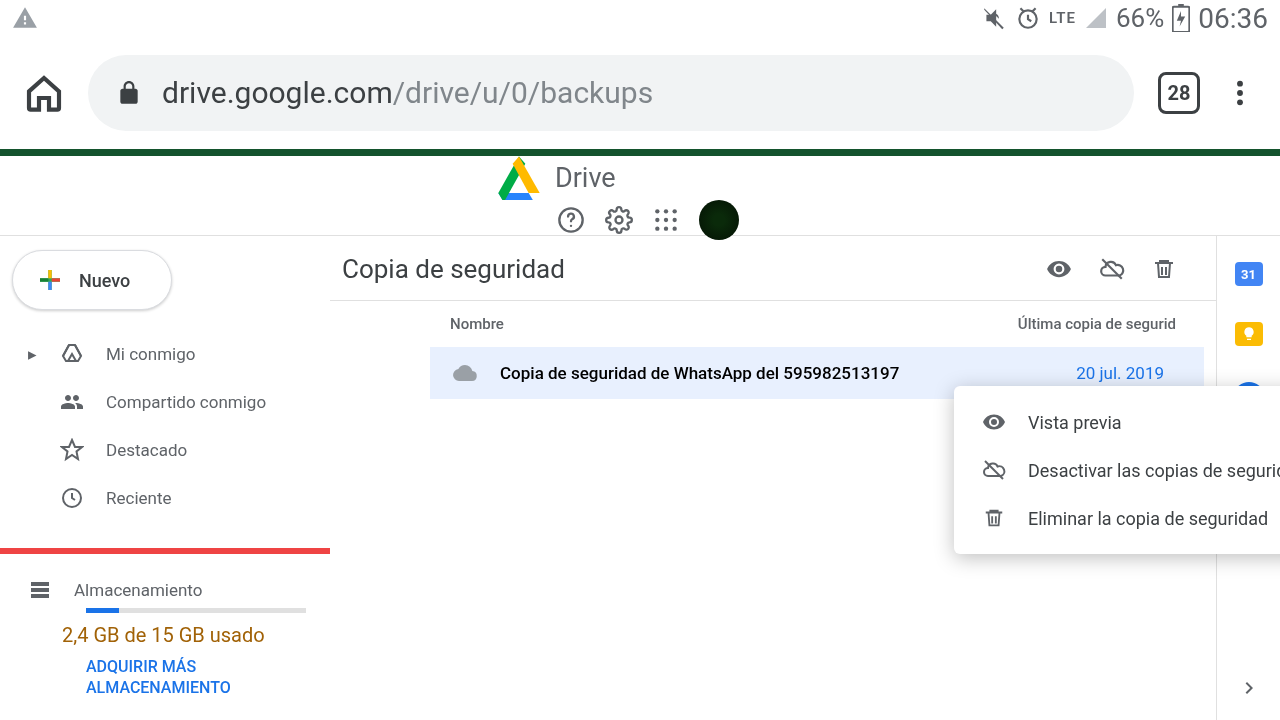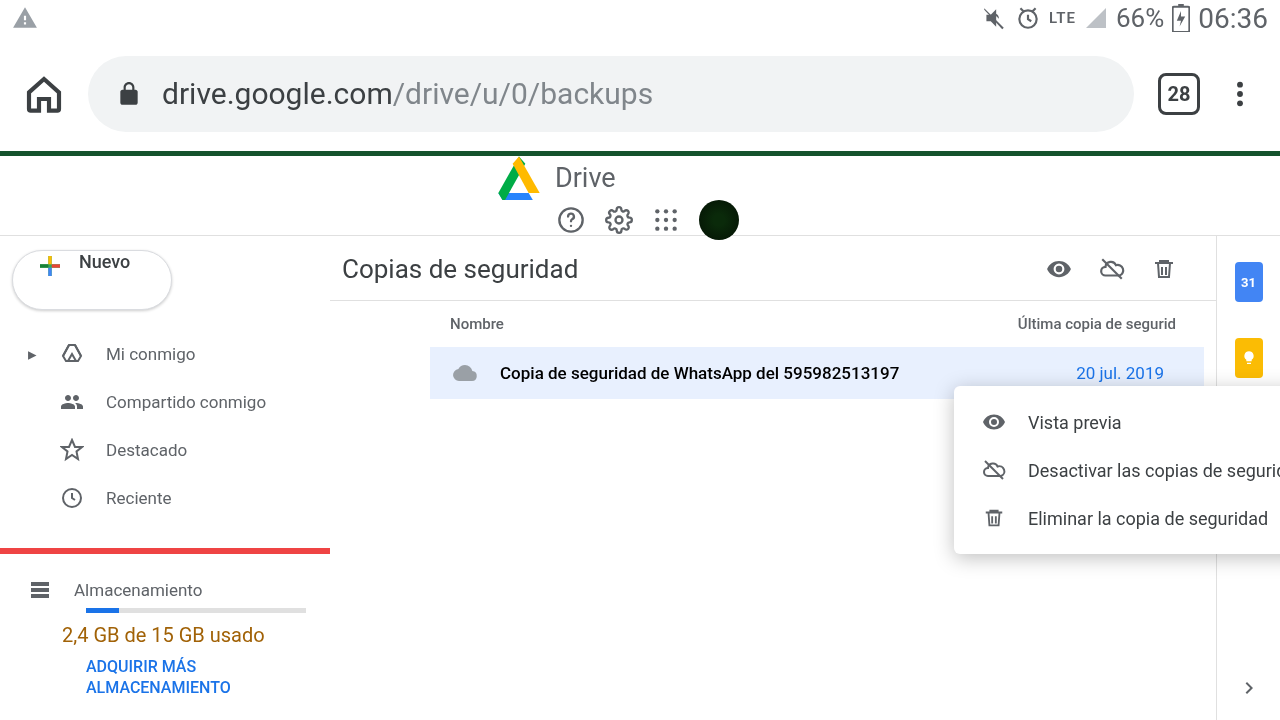--- a/index.html
+++ b/index.html
@@ -7,40 +7,40 @@
 
   
   .status-bar { height: 36px; display: flex; align-items: center; padding: 0 12px; background: #fff; }
   .status-left { display: flex; align-items: center; gap: 8px; }
   .status-right { margin-left: auto; display: flex; align-items: center; gap: 8px; color: #5f6368; font-size: 24px; }
   .status-right .lte { font-size: 15px; font-weight: 600; letter-spacing: 1px; }
   .status-right .time { font-size: 28px; color: #5f6368; }
   .status-right .pct { font-size: 26px; }
 
   
-  .browser-bar { height: 120px; display: flex; align-items: center; padding: 0 24px; gap: 24px; border-bottom: 5px solid #14532d; }
+  .browser-bar { height: 120px; display: flex; align-items: center; padding: 0 24px; gap: 24px; border-bottom: 7px solid #14532d; }
   .url-pill { flex: 1; height: 76px; background: #f1f3f4; border-radius: 40px; display: flex; align-items: center; padding: 0 28px; gap: 20px; }
   .url-text { font-size: 30px; color: #3c4043; }
   .url-text .path { color: #80868b; }
   .tab-count { width: 42px; height: 42px; border: 3px solid #3c4043; border-radius: 8px; display: flex; align-items: center; justify-content: center; font-size: 20px; font-weight: 700; color: #3c4043; }
 
   
   .drive-header { height: 80px; display: flex; align-items: center; padding: 0 20px; gap: 0; border-bottom: 1px solid #e0e0e0; flex-direction: column; }
   .drive-logo { display: flex; align-items: center; gap: 12px; width: 290px; }
   .drive-logo span { font-size: 27px; color: #5f6368; }
   .search-box { flex: 1; max-width: 690px; height: 58px; background: #f1f3f4; border-radius: 10px; display: flex; align-items: center; padding: 0 20px; gap: 18px; }
   .search-box input { flex: 1; border: none; background: transparent; font-size: 20px; color: #5f6368; outline: none; }
   .header-icons { display: flex; align-items: center; gap: 20px; margin-left: 16px; }
   .icon-btn { color: #5f6368; cursor: pointer; display: flex; align-items: center; justify-content: center; }
   .avatar { width: 40px; height: 40px; border-radius: 50%; background: radial-gradient(circle, #0a2a0a 20%, #041004 100%); }
 
   
   .body { display: flex; height: calc(720px - 36px - 120px - 80px); position: relative; }
   .sidebar { width: 330px; padding-top: 14px; border-right: none; }
-  .new-btn { margin-left: 12px; height: 60px; width: 160px; background: #fff; border: 1px solid #dadce0; border-radius: 30px; display: flex; gap: 14px; padding: 0 22px; box-shadow: 0 1px 3px rgba(0,0,0,0.2); cursor: pointer; }
+  .new-btn { margin-left: 12px; height: 60px; width: 160px; background: #fff; border: 1px solid #dadce0; border-radius: 30px; display: flex; align-items: center; gap: 14px; padding: 0 22px; box-shadow: 0 1px 3px rgba(0,0,0,0.2); cursor: pointer; }
   .new-btn span { font-size: 18px; color: #3c4043; font-weight: 500; }
   .nav-list { margin-top: 20px; }
   .nav-item { display: flex; align-items: center; gap: 22px; padding: 12px 28px; font-size: 17px; color: #5f6368; cursor: pointer; }
   .nav-item .caret { width: 10px; color: #5f6368; }
   .storage-sec { margin-top: 26px; border-top: 6px solid #ef4444; padding: 24px 28px 0 28px; }
   .storage-row { display: flex; align-items: center; gap: 22px; }
   .storage-bar { margin-left: 58px; margin-top: 6px; width: 220px; height: 5px; background: #e0e0e0; position: relative; }
   .storage-bar .fill { position: absolute; left: 0; top: 0; height: 100%; width: 15%; background: #1a73e8; }
   .storage-used { margin-left: 34px; margin-top: 10px; font-size: 20px; color: #a16207; }
   .storage-link { margin-left: 58px; margin-top: 10px; font-size: 16px; color: #1a73e8; font-weight: 500; line-height: 1.3; cursor: pointer; }
@@ -54,21 +54,21 @@
   .row { display: flex; align-items: center; padding: 14px 40px 14px 20px; background: #e8f0fe; margin: 0 12px 0 100px; }
   .row .cloud { color: #9aa0a6; margin-right: 20px; }
   .row .name { color: #000000; font-size: 17px; font-weight: 500; flex: 1; }
   .row .date { color: #1a73e8; font-size: 17px; }
 
   .context-menu { position: absolute; left: 624px; top: 150px; width: 410px; background: #fff; border-radius: 6px; box-shadow: 0 4px 20px rgba(0,0,0,0.25); padding: 12px 0; }
   .cm-item { display: flex; align-items: center; gap: 22px; padding: 12px 28px; font-size: 18px; color: #3c4043; cursor: pointer; }
   .cm-item .ic { color: #5f6368; width: 24px; display: flex; justify-content: center; }
 
   .right-rail { width: 64px; border-left: 1px solid #e0e0e0; display: flex; flex-direction: column; align-items: center; padding-top: 26px; gap: 36px; }
-  .rail-icon { width: 28px; height: 40px; border-radius: 4px; display: flex; align-items: center; justify-content: center; font-size: 13px; color: #fff; font-weight: 700; }
+  .rail-icon { width: 28px; height: 24px; border-radius: 4px; display: flex; align-items: center; justify-content: center; font-size: 13px; color: #fff; font-weight: 700; }
   .rail-cal { background: #4285f4; }
   .rail-keep { background: #fbbc04; }
   .rail-tasks { background: #1a73e8; border-radius: 50%; }
   .rail-expand { margin-top: auto; margin-bottom: 20px; color: #5f6368; }
 
   svg { display: block; }
 </style>
 </head>
 <body>
 
@@ -233,21 +233,21 @@
       <div class="storage-bar">
           <div class="fill"></div>
         </div>
       <div class="storage-used">2,4 GB de 15 GB usado</div>
       <div class="storage-link">ADQUIRIR MÁS ALMACENAMIENTO</div>
     </div>
   </div>
 
   <div class="main">
     <div class="main-header">
-      <h1>Copias de seguridad</h1>
+      <h1>Copia de seguridad</h1>
       <div class="actions">
         <span class="icon-btn">
           <svg width="26" height="26" viewBox="0 0 24 24" fill="#5f6368">
               <path d="M12 4.5C7 4.5 2.73 7.61 1 12c1.73 4.39 6 7.5 11 7.5s9.27-3.11 11-7.5c-1.73-4.39-6-7.5-11-7.5zM12 17a5 5 0 1 1 0-10 5 5 0 0 1 0 10zm0-8a3 3 0 1 0 0 6 3 3 0 0 0 0-6z"></path>
             </svg>
         </span>
         <span class="icon-btn">
           <svg width="28" height="26" viewBox="0 0 24 24" fill="none" stroke="#5f6368" stroke-width="2">
               <path d="M19 18H6a4 4 0 0 1 0-8 5 5 0 0 1 9.6-1.5A4 4 0 0 1 19 18z"></path>
               <path d="M3 3l18 18"></path>

